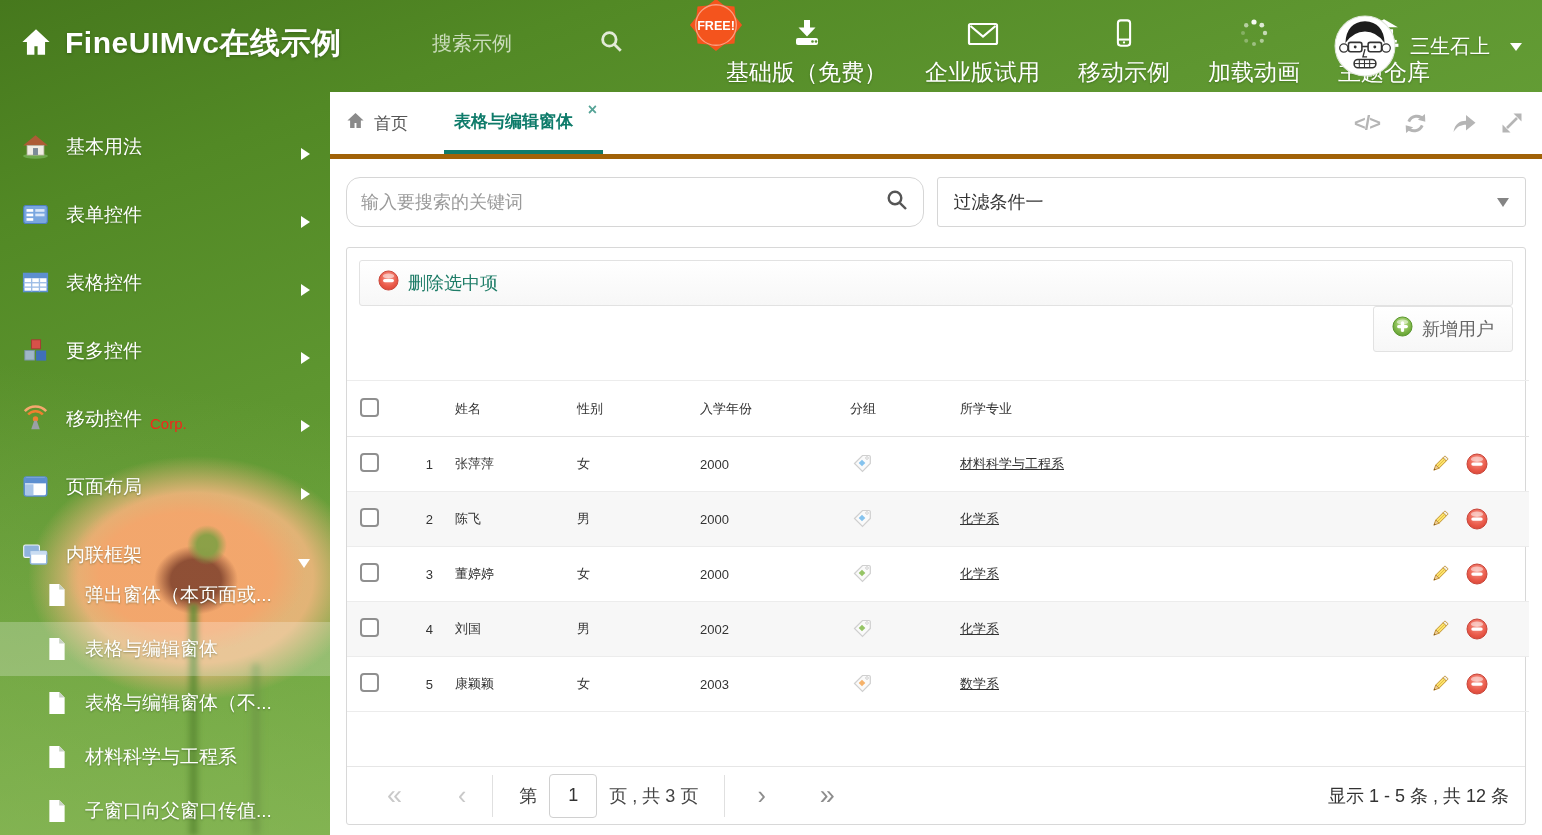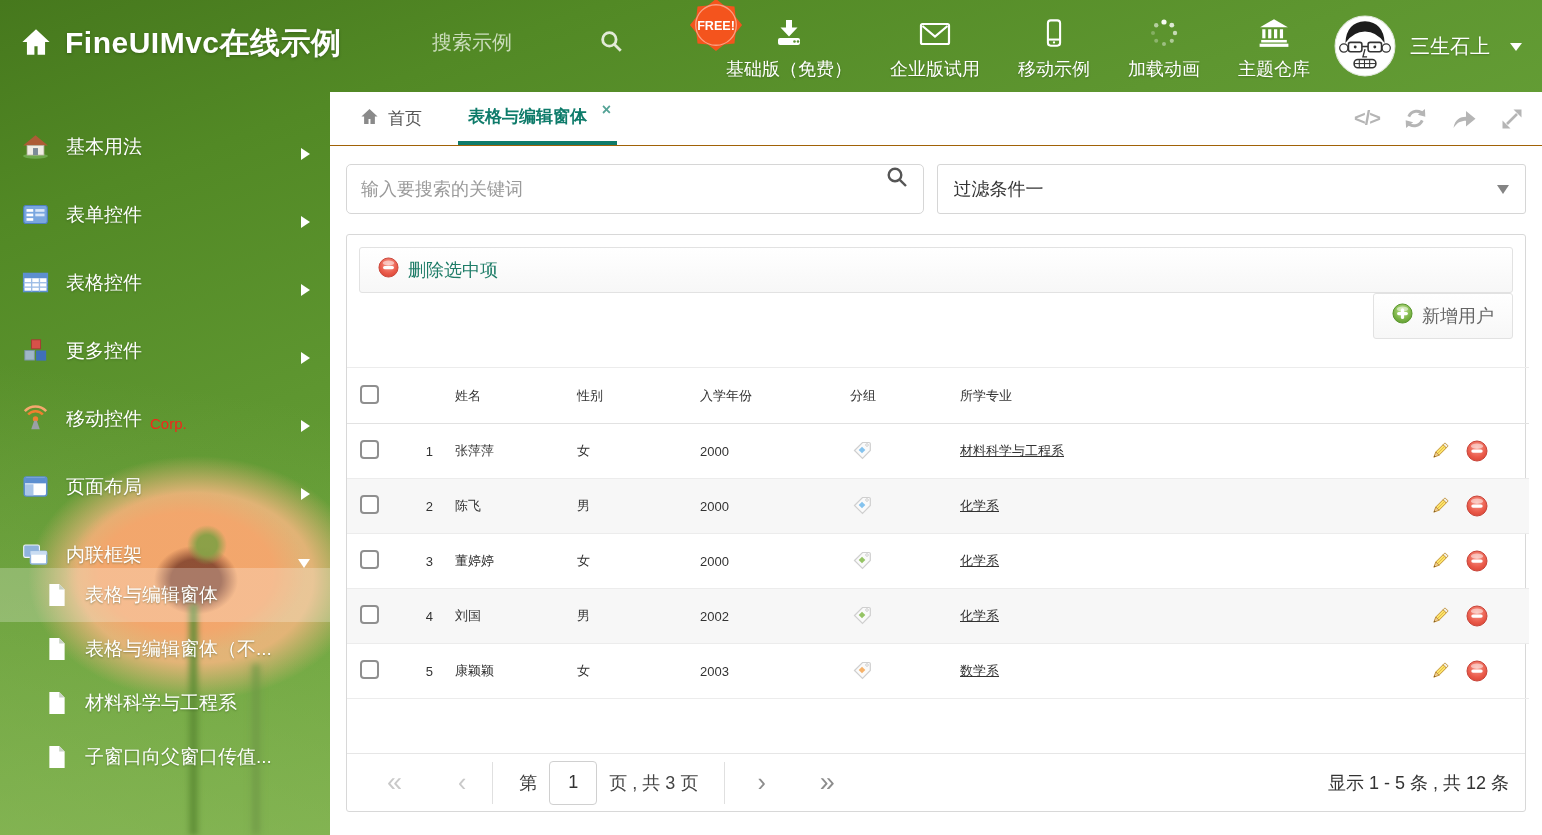--- a/index.html
+++ b/index.html
@@ -19,56 +19,56 @@
   .stem1 { position:absolute; left:186px; top:604px; width:15px; height:231px;
     background:linear-gradient(90deg, rgba(93,140,53,0), #5d8c35 50%, rgba(93,140,53,0)); filter:blur(2px); }
   .stem2 { position:absolute; left:250px; top:664px; width:12px; height:171px;
     background:linear-gradient(90deg, rgba(110,150,70,0), #6e9646 50%, rgba(110,150,70,0)); filter:blur(3px); }
 
   
   .app-header { position:absolute; top:0; left:0; width:100%; height:103px; color:#fff; }
   .logo { position:absolute; left:20px; top:23px; display:flex; align-items:center; gap:13px; cursor:pointer; }
   .logo-title { font-size:30px; font-weight:bold; letter-spacing:.5px; text-shadow:0 1px 3px rgba(25,55,12,.4); white-space:nowrap; }
   .hdr-search { position:absolute; left:432px; top:28px; display:flex; align-items:center; }
-  .hdr-search input { width:148px; background:transparent; border:none; outline:none; font-size:20px; color:#701a75; font-family:Liberation Mono, monospace; }
+  .hdr-search input { width:148px; background:transparent; border:none; outline:none; font-size:20px; color:#701a75; font-family:Liberation Sans, sans-serif; }
   .hdr-search input::placeholder { color:rgba(233,241,225,.8); }
   .hdr-mag { margin-left:18px; cursor:pointer; }
   .free-badge { position:absolute; left:687px; top:-4px; width:58px; height:58px; }
   .hdr-nav { position:absolute; left:726px; top:17px; display:flex; gap:38px; }
-  .nav-item { display:flex; flex-direction:column; align-items:center; gap:8px; font-size:18px; cursor:pointer; white-space:nowrap; text-shadow:0 1px 2px rgba(25,55,12,.35); }
+  .nav-item { display:flex; flex-direction:column; align-items:center; gap:8px; font-size:23px; cursor:pointer; white-space:nowrap; text-shadow:0 1px 2px rgba(25,55,12,.35); }
   .nav-item .nico { height:32px; display:flex; align-items:flex-end; }
   .avatar { position:absolute; left:1334px; top:15px; width:62px; height:62px; border-radius:50%; cursor:pointer; }
   .user { position:absolute; left:1410px; top:33px; font-size:20px; display:flex; align-items:center; gap:20px; cursor:pointer; text-shadow:0 1px 2px rgba(25,55,12,.35); }
   .tri-d-w { width:0; height:0; border-top:8px solid #fff; border-left:6px solid transparent; border-right:6px solid transparent; }
 
   
   .sidebar { position:absolute; left:0; top:92px; width:330px; bottom:0; color:#fff; }
   .side-item { height:68px; display:flex; align-items:flex-end; padding:0 20px 0 22px; font-size:19px; cursor:pointer; text-shadow:0 1px 2px rgba(35,65,18,.4); }
   .side-item .sico { width:27px; height:27px; margin-right:17px; flex:none; }
   .side-item .arrow { margin-left:auto; }
   .tri-r { width:0; height:0; border-left:9px solid #fff; border-top:6px solid transparent; border-bottom:6px solid transparent; }
   .tri-d { width:0; height:0; border-top:9px solid #fff; border-left:6px solid transparent; border-right:6px solid transparent; }
   .corp-badge { color:#f3261a; font-size:15px; margin-left:8px; text-shadow:none; }
   .sub-item { height:54px; display:flex; align-items:center; padding-left:46px; font-size:19px; cursor:pointer; text-shadow:0 1px 2px rgba(35,65,18,.4); }
   .sub-item.active { background:rgba(255,255,255,.24); }
   .sub-item .fico { width:22px; height:24px; margin-right:17px; flex:none; }
 
   
   .main { position:absolute; left:330px; top:92px; right:0; bottom:0; background:#fff; }
 
-  .tabbar { height:54px; border-bottom:1px solid #a16207; position:relative; display:flex; align-items:stretch; padding-left:14px; }
+  .tabbar { height:67px; border-bottom:5px solid #a16207; position:relative; display:flex; align-items:stretch; }
   .tab-home { display:flex; align-items:center; gap:9px; padding:0 16px; color:#555; font-size:17px; cursor:pointer; }
   .tab-active { position:relative; margin-left:20px; display:flex; align-items:center; padding:0 30px 0 10px; color:#0e7b6a; font-weight:bold; font-size:17px; border-bottom:4px solid #0e7b6a; cursor:pointer; }
   .tab-close { position:absolute; top:10px; right:6px; color:#55a396; font-size:16px; font-weight:bold; line-height:1; cursor:pointer; }
   .tab-tools { position:absolute; right:18px; top:0; height:100%; display:flex; align-items:center; gap:23px; }
   .tool-ic { cursor:pointer; display:flex; align-items:center; color:#b5b5b5; }
   .code-glyph { font-size:20px; font-weight:bold; letter-spacing:-1px; color:#b5b5b5; }
 
   .filter-row { display:flex; gap:13px; margin:18px 16px 0; }
-  .search-box { width:578px; height:50px; border:1px solid #d6d6d6; border-radius:5px; display:flex; padding:0 14px; }
+  .search-box { width:578px; height:50px; border:1px solid #d6d6d6; border-radius:14px; display:flex; align-items:center; padding:0 14px; }
   .search-box input { flex:1; border:none; outline:none; font-size:18px; color:#333; font-family:inherit; }
   .search-box input::placeholder { color:#9a9a9a; }
   .filter-box { width:590px; height:50px; border:1px solid #d6d6d6; border-radius:3px; display:flex; align-items:center; padding:0 16px; font-size:18px; color:#333; cursor:pointer; }
   .caret-g { width:0; height:0; border-top:9px solid #848484; border-left:6px solid transparent; border-right:6px solid transparent; margin-left:auto; }
 
   .panel { margin:20px 16px 0; border:1px solid #d8d8d8; border-radius:3px; height:578px; display:flex; flex-direction:column; }
   .panel-toolbar { display:flex; padding:12px;flex-direction:column; }
   .btn { height:46px; display:inline-flex; align-items:center; gap:9px; padding:0 18px; border:1px solid #e2e2e2; border-radius:3px; background:linear-gradient(#ffffff,#f7f7f7); font-size:18px; cursor:pointer; }
   .btn-delete { color:#1f7d68; }
   .btn-add { margin-left:auto; color:#666; }
@@ -319,20 +319,29 @@
       <svg width="27" height="27" viewBox="0 0 24 24">
           <rect x="1.5" y="3.5" width="14" height="11" rx="1.5" fill="#8fb3dd" stroke="#f0f5fb" stroke-width="1"></rect>
           <rect x="7.5" y="9" width="14.5" height="11.5" rx="1.5" fill="#fff" stroke="#8fb3dd" stroke-width="1.3"></rect>
           <rect x="7.5" y="9" width="14.5" height="3.2" fill="#c9dcf2"></rect>
         </svg>
     </span>
     <span>内联框架</span>
     <span class="arrow tri-d"></span>
   </div>
 
+  <div class="sub-item">
+    <span class="fico">
+      <svg width="22" height="24" viewBox="0 0 20 22">
+          <path d="M3 1h9l5 5v15H3z" fill="#fff"></path>
+          <path d="M12 1l5 5h-5z" fill="#c9d2c5"></path>
+        </svg>
+    </span>
+    <span>弹出窗体（本页面或...</span>
+  </div>
 
   <div class="sub-item active">
     <span class="fico">
       <svg width="22" height="24" viewBox="0 0 20 22">
           <path d="M3 1h9l5 5v15H3z" fill="#fff"></path>
           <path d="M12 1l5 5h-5z" fill="#c9d2c5"></path>
         </svg>
     </span>
     <span>表格与编辑窗体</span>
   </div>

